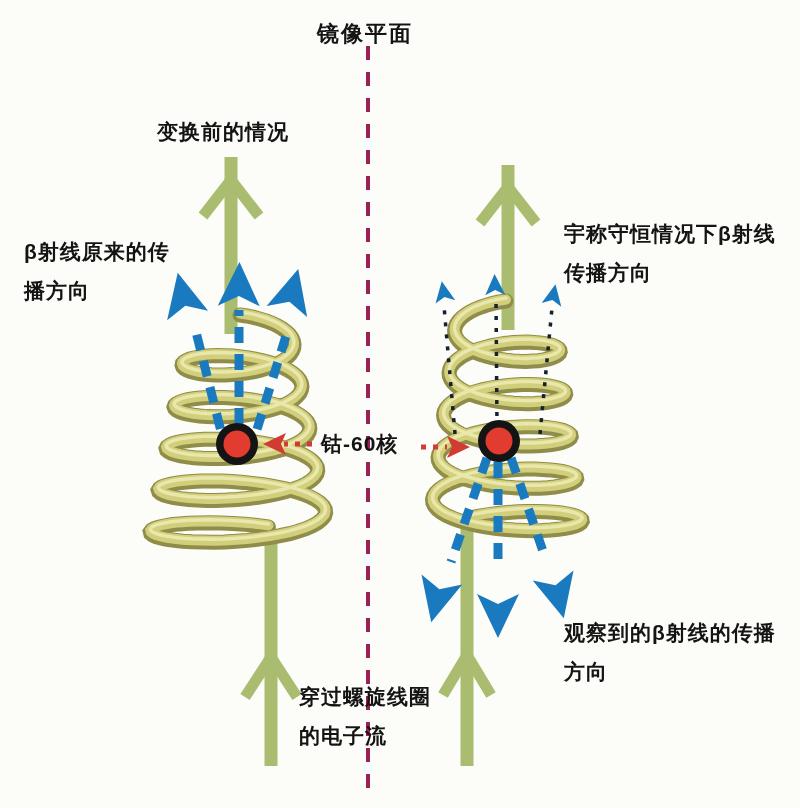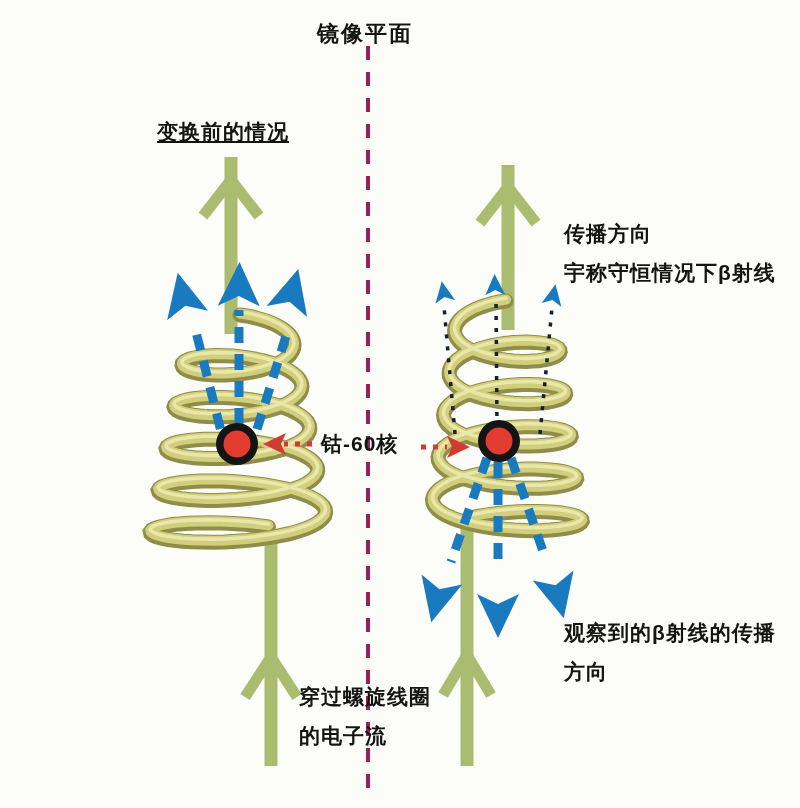--- a/index.html
+++ b/index.html
@@ -120,27 +120,31 @@
   <g>
     <line x1="312" y1="444" x2="284" y2="444" stroke="#d23b33" stroke-width="5" stroke-dasharray="5 7"></line>
     <use href="#dartRed" transform="translate(277,444) rotate(-90)" fill="#d23b33"></use>
     <line x1="421" y1="447" x2="447" y2="447" stroke="#d23b33" stroke-width="5" stroke-dasharray="5 7"></line>
     <use href="#dartRed" transform="translate(456,447) rotate(90)" fill="#d23b33"></use>
   </g>
 </svg>
 
 <div class="lbl title" style="left:317px;top:14px;">镜像平面</div>
 
-<div class="lbl" style="left:157px;top:112px;text-decoration:underline;">变换前的情况</div>
+<div class="lbl" style="left:157px;top:112px;">变换前的情况</div>
 
 
+<div class="lbl" style="left:24px;top:232px;">
+  <div>β射线原来的传</div>
+  <div>播方向</div>
+</div>
 
 <div class="lbl" style="left:564px;top:214px;">
+  <div>宇称守恒情况下β射线</div>
   <div>传播方向</div>
-  <div>宇称守恒情况下β射线</div>
 </div>
 
 <div class="lbl" style="left:321px;top:424px;">钴-60核</div>
 
 <div class="lbl" style="left:299px;top:677px;">
   <div>穿过螺旋线圈</div>
   <div>的电子流</div>
 </div>
 
 <div class="lbl" style="left:564px;top:613px;">

